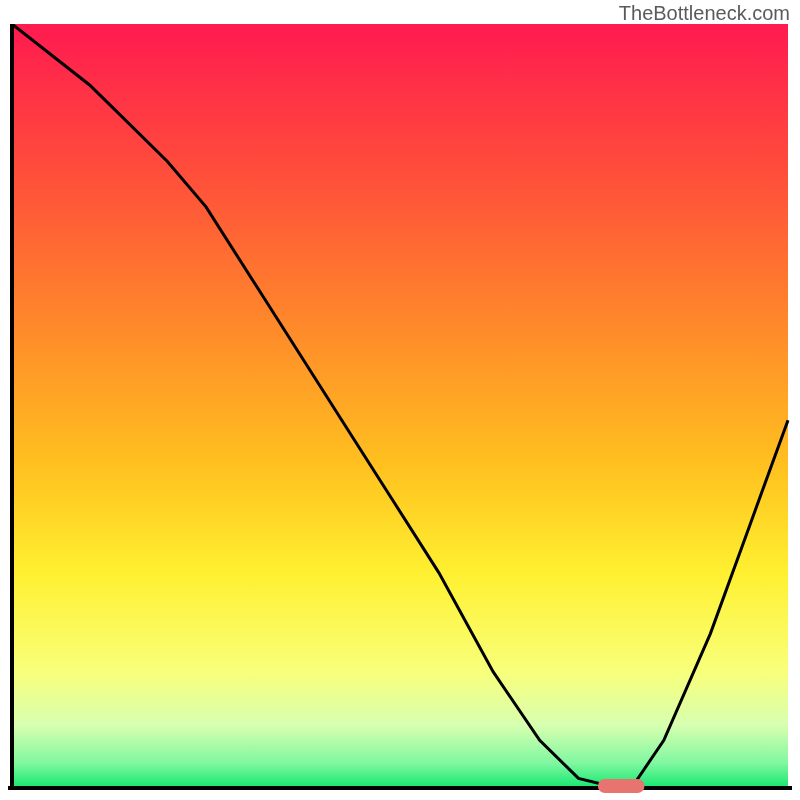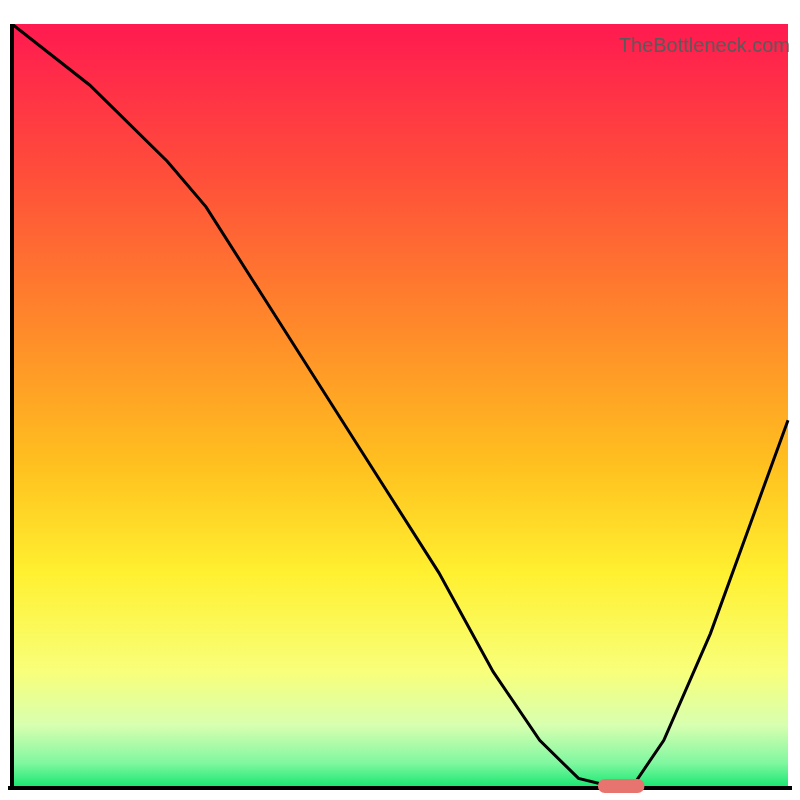--- a/index.html
+++ b/index.html
@@ -12,21 +12,20 @@
     font-family: Arial, sans-serif;
   }
   .watermark {
     position: absolute;
     top: 2px;
     right: 10px;
     color: #5a5a5a;
     font-size: 20px;
     font-weight: 500;
     z-index: 10;
-    margin-top: 32px;
   }
   .chart-container {
     position: absolute;
     top: 24px;
     left: 8px;
     width: 784px;
     height: 770px;
   }
   svg {
     display: block;

